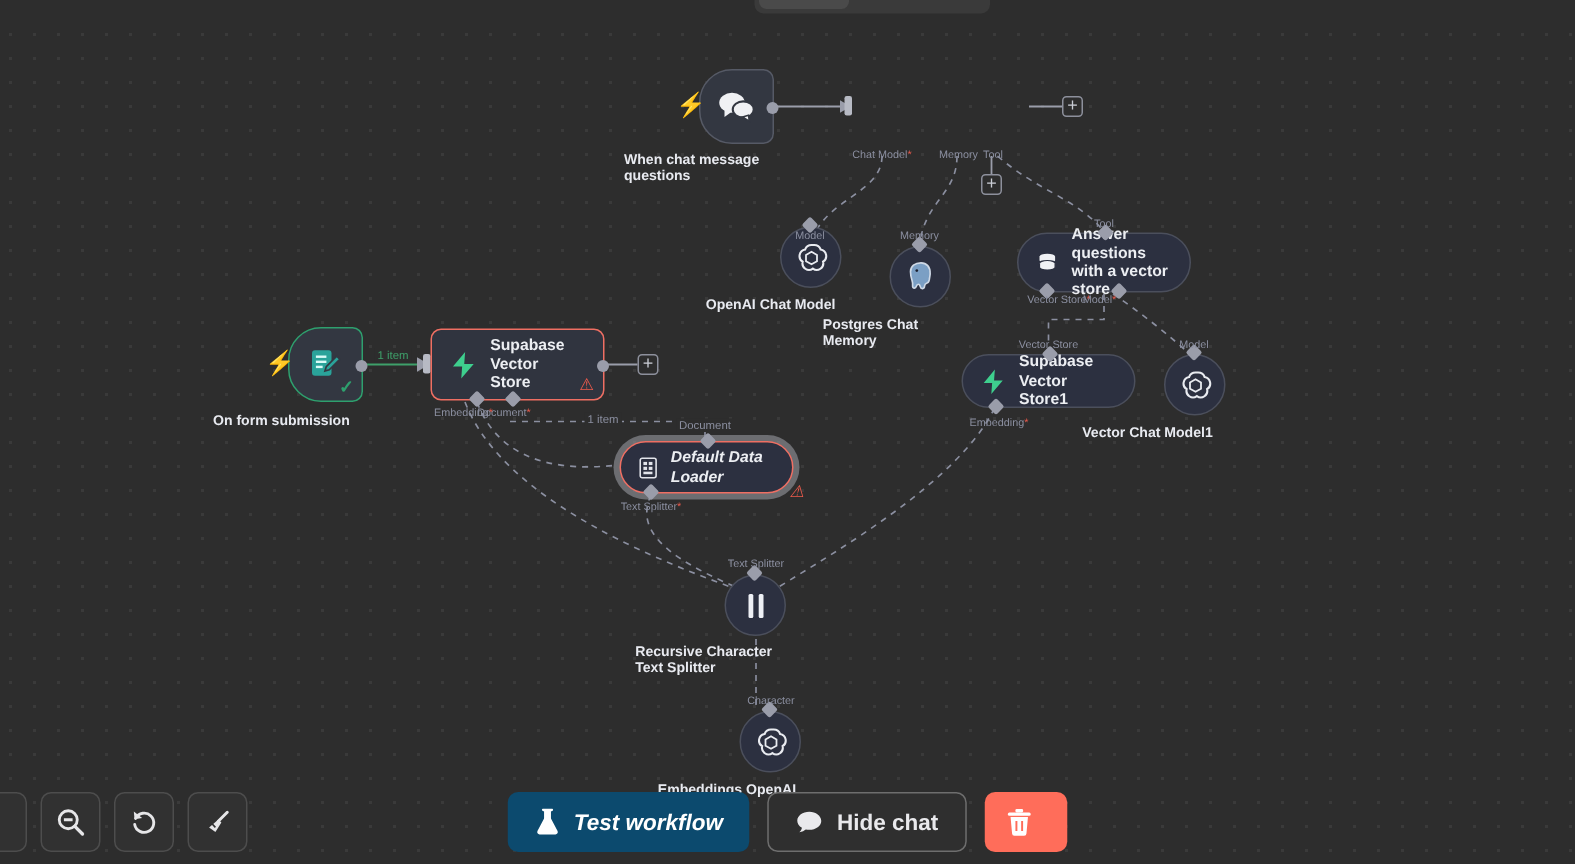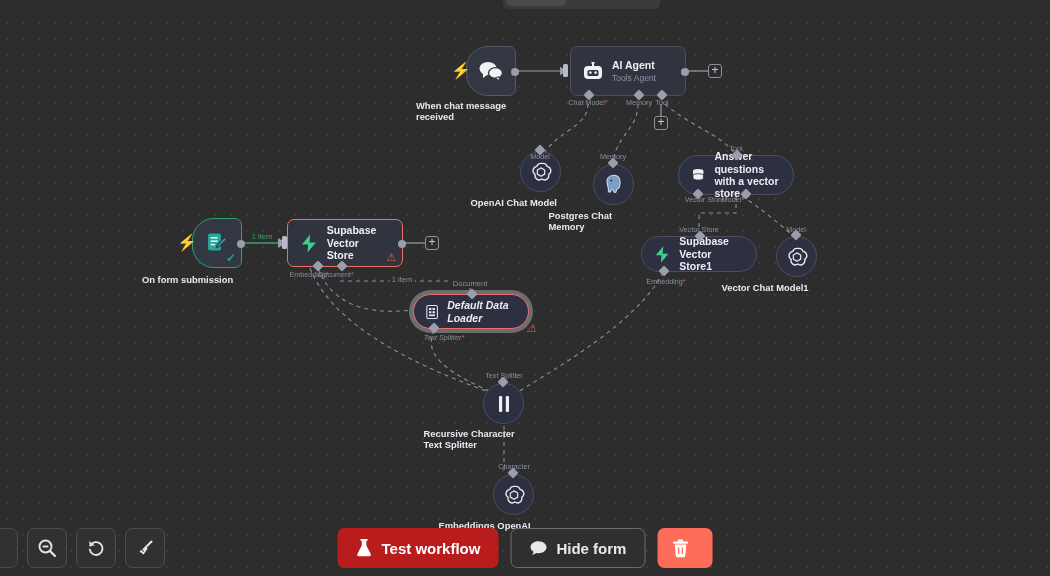--- a/index.html
+++ b/index.html
@@ -110,21 +110,21 @@
     display: flex; align-items: center; justify-content: center;
   }
   #actionbar {
     position: absolute; left: 50%; transform: translateX(-50%); bottom: 8px;
     display: flex; gap: 12px; align-items: center; z-index: 30;
   }
   .abtn {
     height: 40px; border-radius: 7px; display: flex; align-items: center;
     gap: 9px; padding: 0 18px; font-size: 15px; font-weight: bold; color: #fff;
   }
-  .abtn.primary { background: #b91c1c; }
+  .abtn.primary { background: #0c4a6e; font-style: italic; }
   .abtn.ghost { background: #2f2f2f; border: 1px solid #6e6e6e; color: #e9e9ec; }
   .abtn.danger { background: #ff6d5a; padding: 0 14px; }
   svg { display: block; }
 </style>
 </head>
 <body>
 
 <div id="app">
 
   <div id="canvas">
@@ -176,45 +176,25 @@
         <svg width="26" height="22" viewBox="0 0 26 22">
           <ellipse cx="10" cy="8.5" rx="8.5" ry="6.6" fill="#f0f1f4"></ellipse>
           <path d="M5 13 L5 18 L10.5 14 Z" fill="#f0f1f4"></path>
           <ellipse cx="17.5" cy="13" rx="7" ry="5.4" fill="#f0f1f4" stroke="#333741" stroke-width="1.4"></ellipse>
           <path d="M21 16.8 L21.5 20.8 L17 18 Z" fill="#f0f1f4" stroke="#333741" stroke-width="1"></path>
         </svg>
         <span class="dot" style="right:-4px; top:21px;"></span>
       </div>
       <div class="caption" style="top:54px; width:150px;">
         <span>When chat message</span><br>
-        <span>received</span>
+        <span>questions</span>
       </div>
     </div>
     <span class="inbar" style="left:563px; top:64px;"></span>
 
-    <div class="node" style="left:570px; top:46px;">
-      <div class="nbox" style="width:116px; height:50px; padding-left:12px;">
-        <svg width="20" height="19" viewBox="0 0 20 19">
-          <rect x="1" y="4" width="18" height="13" rx="4" fill="#f0f1f4"></rect>
-          <rect x="9" y="0" width="2" height="4" fill="#f0f1f4"></rect>
-          <circle cx="10" cy="0.7" r="1.6" fill="#f0f1f4"></circle>
-          <rect x="4.5" y="8" width="11" height="6" rx="1.5" fill="#30343f"></rect>
-          <circle cx="7.4" cy="10.6" r="1.3" fill="#f0f1f4"></circle>
-          <circle cx="12.6" cy="10.6" r="1.3" fill="#f0f1f4"></circle>
-        </svg>
-        <div>
-          <div class="ntitle">AI Agent</div>
-          <div class="nsub">Tools Agent</div>
-        </div>
-        <span class="dot" style="right:-4px; top:21px;"></span>
-        <span class="dia" style="left:14px; bottom:-4px;"></span>
-        <span class="dia" style="left:64px; bottom:-4px;"></span>
-        <span class="dia" style="left:87px; bottom:-4px;"></span>
-      </div>
-    </div>
     <span class="plabel" style="left:588px; top:98px;">Chat Model<span class="req">*</span></span>
     <span class="plabel" style="left:639px; top:98px;">Memory</span>
     <span class="plabel" style="left:662px; top:98px;">Tool</span>
     <span class="plus" style="left:708px; top:64px;">+</span>
     <span class="plus" style="left:654px; top:116px;">+</span>
 
     <div class="node" style="left:520px; top:151px;">
       <div class="circ">
         <svg width="22" height="22" viewBox="0 0 24 24">
           <path d="M12 2.6c-2.1 0-3.9 1.3-4.6 3.2-2 .3-3.6 1.8-4 3.8-.4 2 .5 4 2.2 5-.5 1.9.2 4 1.9 5.2 1.7 1.2 3.9 1.1 5.5-.1 1.6 1.2 3.8 1.3 5.5.1 1.7-1.2 2.4-3.3 1.9-5.2 1.7-1 2.6-3 2.2-5-.4-2-2-3.5-4-3.8-.7-1.9-2.5-3.2-4.6-3.2z" fill="none" stroke="#e9ebf0" stroke-width="1.5"></path>
@@ -338,21 +318,21 @@
           <rect x="3.6" y="8" width="3" height="2.6" fill="#e2e4ea"></rect>
           <rect x="8" y="8" width="3" height="2.6" fill="#e2e4ea"></rect>
           <rect x="3.6" y="12" width="7.4" height="2.1" fill="#e2e4ea"></rect>
         </svg>
         <div class="ntitle">Default Data Loader</div>
         <span class="warn" style="right:-8px; bottom:-6px;">⚠</span>
         <span class="dia" style="left:54px; top:-5px;"></span>
         <span class="dia" style="left:16px; bottom:-4px;"></span>
       </div>
     </div>
-    <span class="plabel" style="left:444px; top:333px;font-style:italic;">Text Splitter<span class="req">*</span></span>
+    <span class="plabel" style="left:434px; top:333px;">Text Splitter<span class="req">*</span></span>
 
     <div class="node" style="left:483px; top:383px;">
       <div class="circ">
         <svg width="16" height="18" viewBox="0 0 16 18">
           <rect x="3" y="1" width="3.2" height="16" rx="1" fill="#eef0f5"></rect>
           <rect x="9.8" y="1" width="3.2" height="16" rx="1" fill="#eef0f5"></rect>
         </svg>
         <span class="dia" style="left:16px; top:-5px;"></span>
       </div>
       <div class="caption" style="top:45px; width:160px;">
@@ -411,21 +391,21 @@
       <svg width="17" height="18" viewBox="0 0 17 18">
         <path d="M6.2 1 v5.6 L1.8 15 a1.6 1.6 0 0 0 1.4 2.3 h10.6 a1.6 1.6 0 0 0 1.4-2.3 L10.8 6.6 V1 Z" fill="#fff"></path>
         <rect x="4.8" y="0" width="7.4" height="1.8" rx="0.9" fill="#fff"></rect>
       </svg>
       <span>Test workflow</span>
     </div>
     <div class="abtn ghost">
       <svg width="18" height="16" viewBox="0 0 18 16">
         <path d="M9 1.2c-4.4 0-8 2.6-8 5.9 0 1.9 1.2 3.6 3.1 4.7-.2 1.1-.8 2.2-1.7 3 1.9-.3 3.3-1 4.3-1.8.7.1 1.5.2 2.3.2 4.4 0 8-2.6 8-5.9S13.4 1.2 9 1.2z" fill="#e9e9ec"></path>
       </svg>
-      <span>Hide form</span>
+      <span>Hide chat</span>
     </div>
     <div class="abtn danger">
       <svg width="18" height="19" viewBox="0 0 18 19">
         <rect x="1.4" y="2.6" width="15.2" height="2.2" rx="1" fill="#fff"></rect>
         <rect x="6.4" y="0.4" width="5.2" height="2.2" rx="0.9" fill="#fff"></rect>
         <path d="M3.2 5.6 h11.6 l-1 11.1 a1.6 1.6 0 0 1-1.6 1.5 H5.8 a1.6 1.6 0 0 1-1.6-1.5 Z" fill="#fff"></path>
         <line x1="7.1" y1="8.4" x2="7.1" y2="15" stroke="#ff6d5a" stroke-width="1.3"></line>
         <line x1="10.9" y1="8.4" x2="10.9" y2="15" stroke="#ff6d5a" stroke-width="1.3"></line>
       </svg>
       <span></span>

